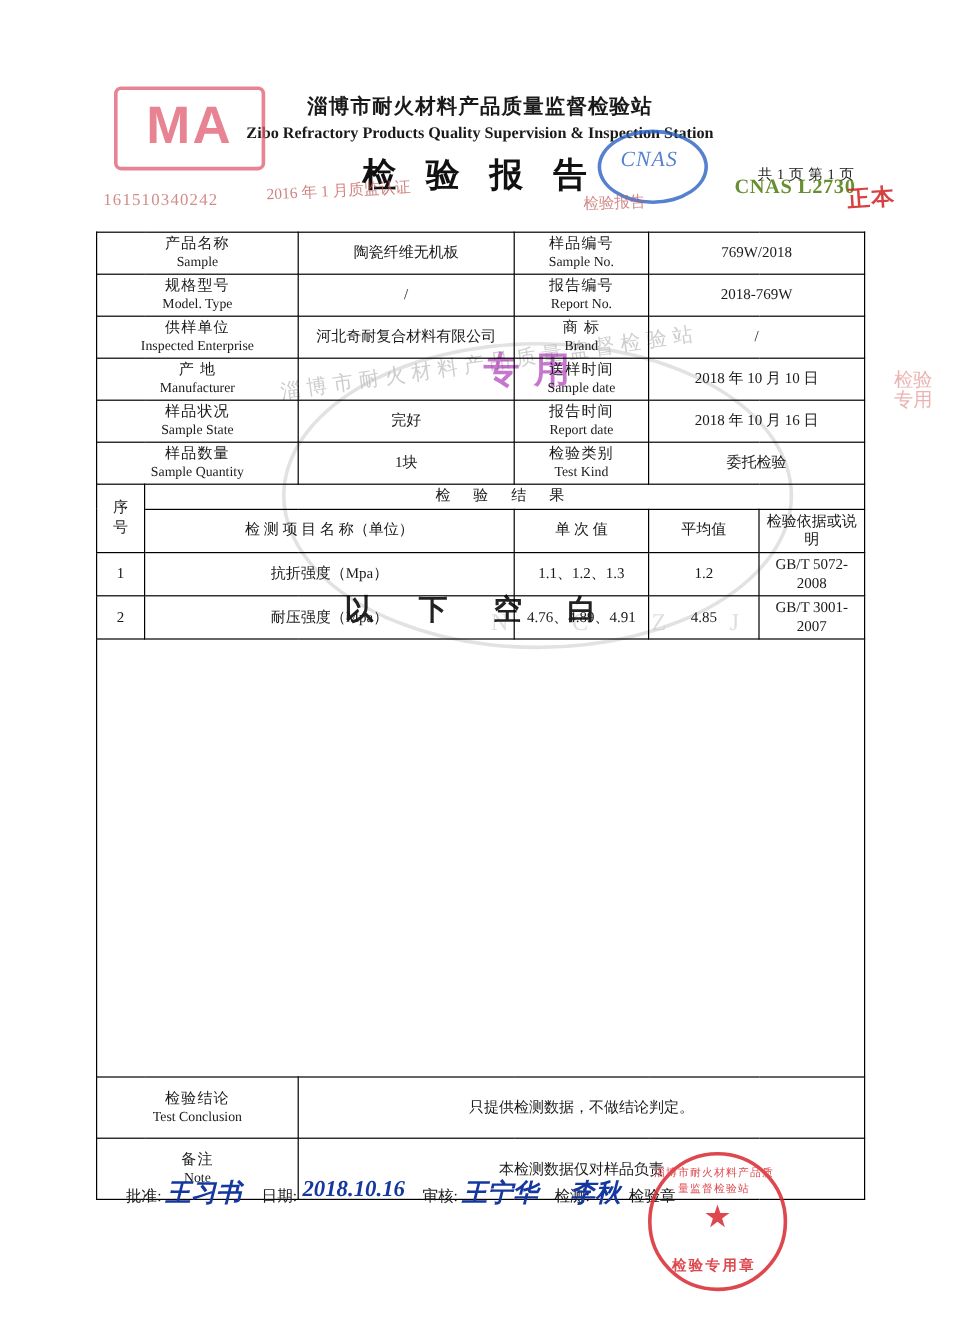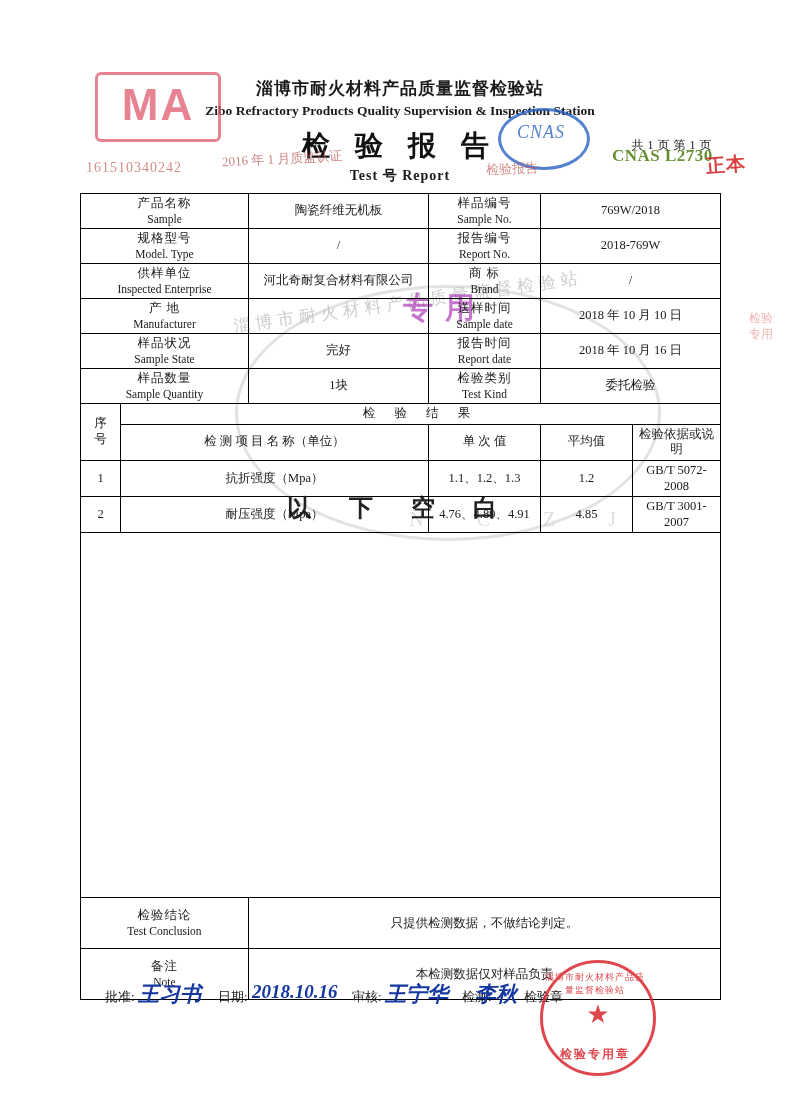--- a/index.html
+++ b/index.html
@@ -225,21 +225,21 @@
     color: #b9b9b9;
     font-size: 17px;
     letter-spacing: 5px;
     transform: rotate(-8deg);
     opacity: .7;
   }
   .side-red-right {
     right: 22px;
     top: 310px;
     color: #e8a0a0;
-    font-size: 12px;
+    font-size: 16px;
     line-height: 16px;
     opacity: .8;
     text-align: center;
     width: 34px;
   }
 
   
   table.main {
     position: absolute;
     left: 80px;
@@ -346,21 +346,20 @@
 </style>
 </head>
 <body>
 
 <div class="page">
 
   <div class="header">
     <div class="org-cn">淄博市耐火材料产品质量监督检验站</div>
     <div class="org-en">Zibo Refractory Products Quality Supervision  &amp;  Inspection Station</div>
     <div class="title-cn">检 验 报 告</div>
-    <div class="title-en">Test 号 Report</div>
   </div>
   <div class="page-count">共 1 页 第 1 页</div>
 
   <div class="stamp ma-stamp">MA</div>
 
   <div class="stamp cnas-stamp">
     <div class="ring"></div>
     <div class="txt">CNAS</div>
   </div>
 

